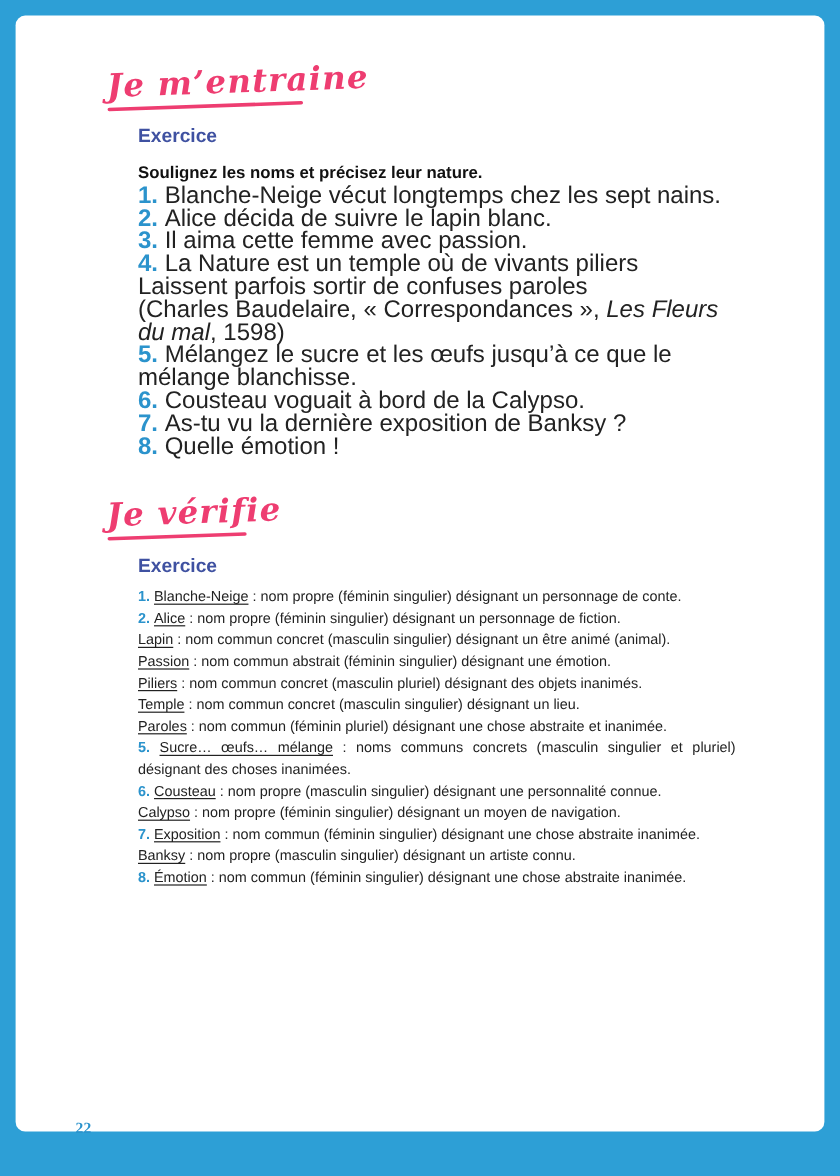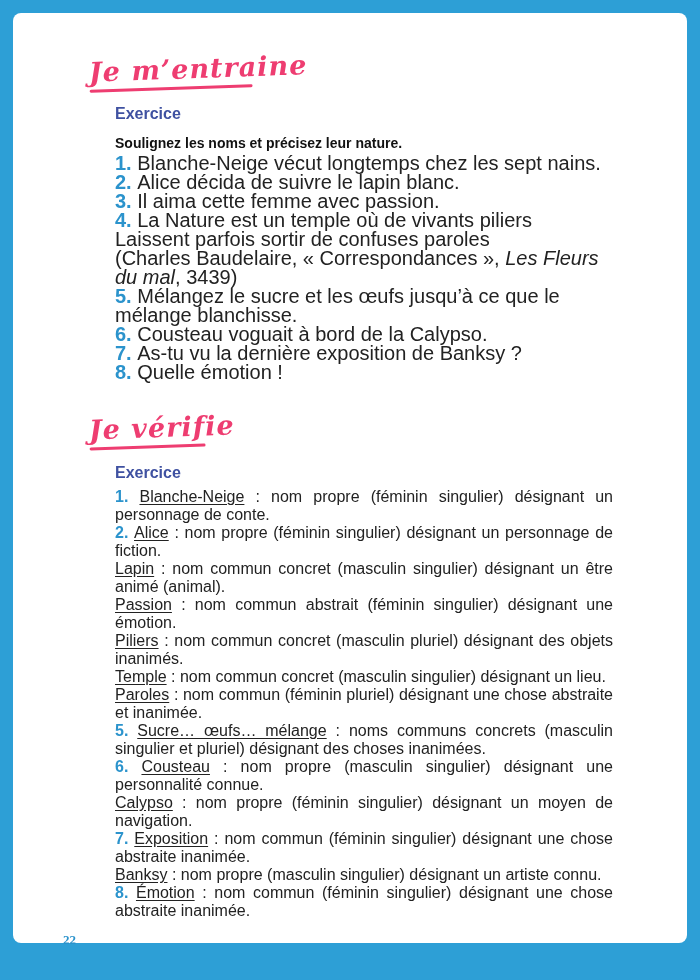--- a/index.html
+++ b/index.html
@@ -27,21 +27,21 @@
     font-size:16px;font-weight:bold;color:#3f51a1;
     margin:12px 0 6px 0;
   }
   .instruction{font-weight:bold;font-size:14px;color:#111;margin:12px 0 3px 0;}
 
   .ex-line{font-size:20px;line-height:19px;margin:0;color:#222;}
   .num{color:#2b93cc;font-weight:bold;}
   .italic{font-style:italic;}
 
   .answers p{
-    font-size:16px;line-height:18px;margin:0;color:#222;
+    font-size:12px;line-height:18px;margin:0;color:#222;
     text-align:justify;
   }
   .term{text-decoration:underline;text-underline-offset:2px;}
 
   .verify-block{margin-top:30px;}
 
   .page-number{
     position:absolute;left:63px;top:932px;
     color:#2b93cc;font-weight:bold;font-size:13px;font-family:Liberation Serif, serif;
   }
@@ -60,21 +60,21 @@
 
     <div class="section">
       <h2 class="exercice-heading">Exercice</h2>
       <p class="instruction">Soulignez les noms et précisez leur nature.</p>
 
       <p class="ex-line"><span class="num">1. </span><span>Blanche-Neige vécut longtemps chez les sept nains.</span></p>
       <p class="ex-line"><span class="num">2. </span><span>Alice décida de suivre le lapin blanc.</span></p>
       <p class="ex-line"><span class="num">3. </span><span>Il aima cette femme avec passion.</span></p>
       <p class="ex-line"><span class="num">4. </span><span>La Nature est un temple où de vivants piliers</span></p>
       <p class="ex-line"><span>Laissent parfois sortir de confuses paroles</span></p>
-      <p class="ex-line"><span>(Charles Baudelaire, « Correspondances », </span><span class="italic">Les Fleurs du mal</span><span>, 3439)</span></p>
+      <p class="ex-line"><span>(Charles Baudelaire, « Correspondances », </span><span class="italic">Les Fleurs du mal</span><span>, 1598)</span></p>
       <p class="ex-line"><span class="num">5. </span><span>Mélangez le sucre et les œufs jusqu’à ce que le mélange blanchisse.</span></p>
       <p class="ex-line"><span class="num">6. </span><span>Cousteau voguait à bord de la Calypso.</span></p>
       <p class="ex-line"><span class="num">7. </span><span>As-tu vu la dernière exposition de Banksy ?</span></p>
       <p class="ex-line"><span class="num">8. </span><span>Quelle émotion !</span></p>
     </div>
 
     
     <div class="verify-block">
       <div class="title-wrap">
         <h1 class="script-title">Je vérifie</h1>

